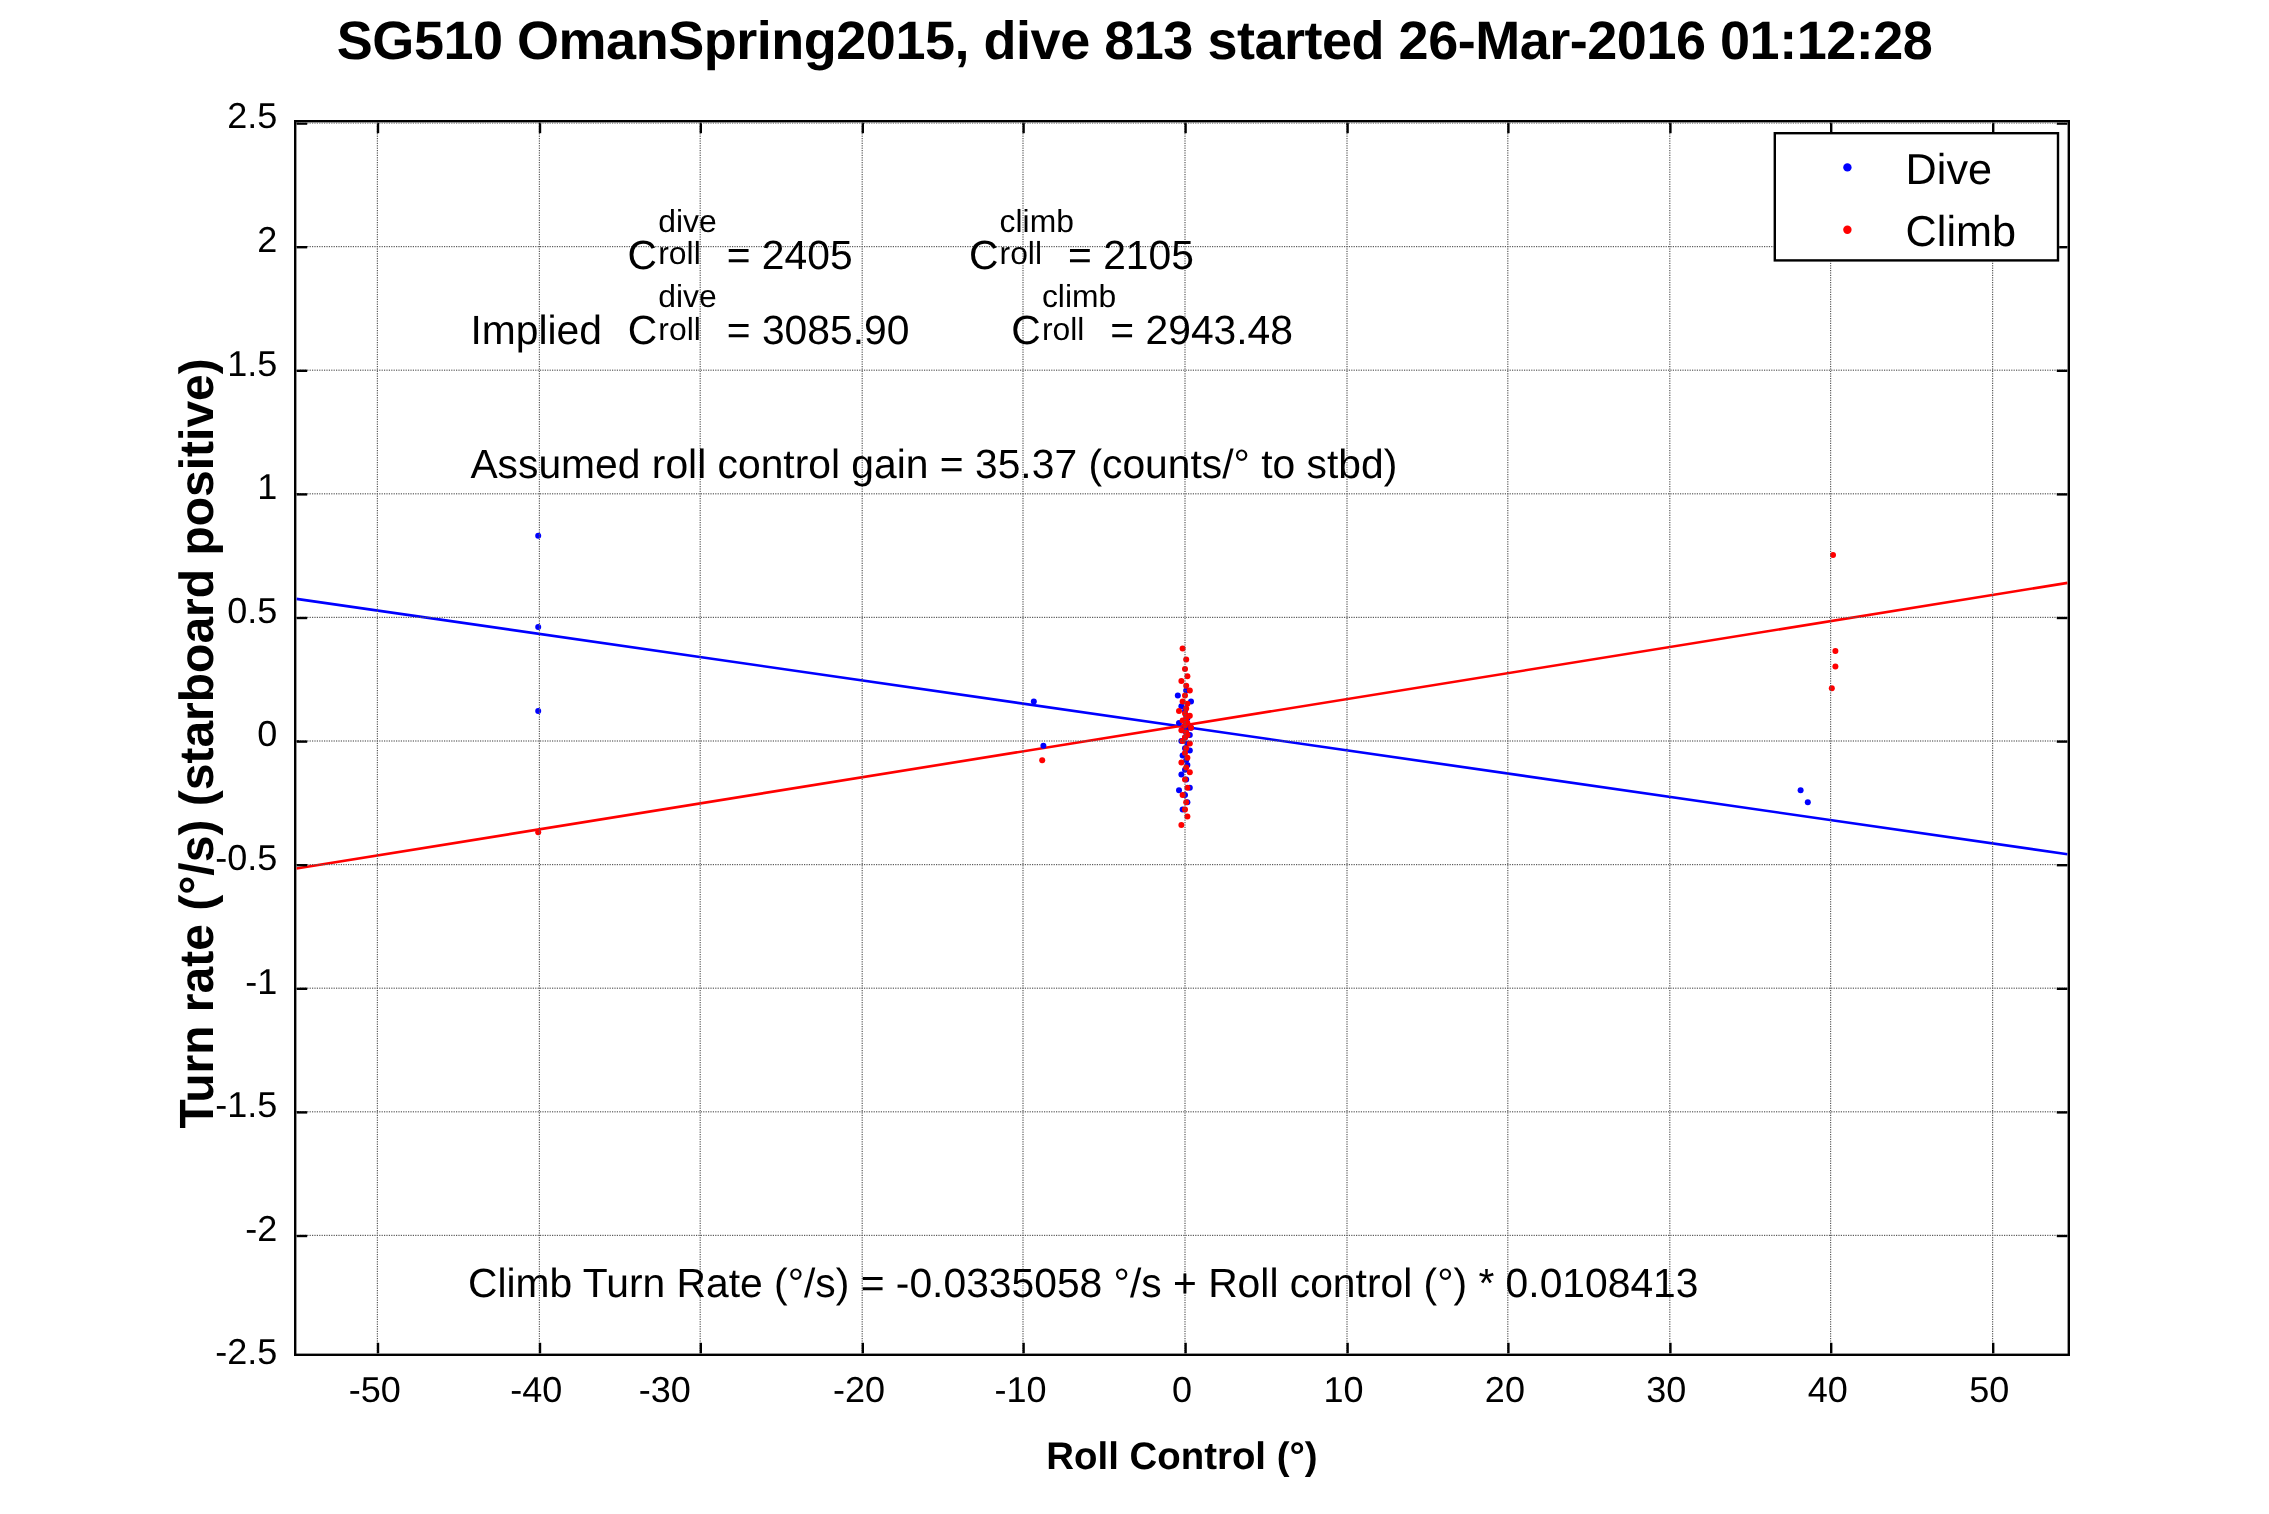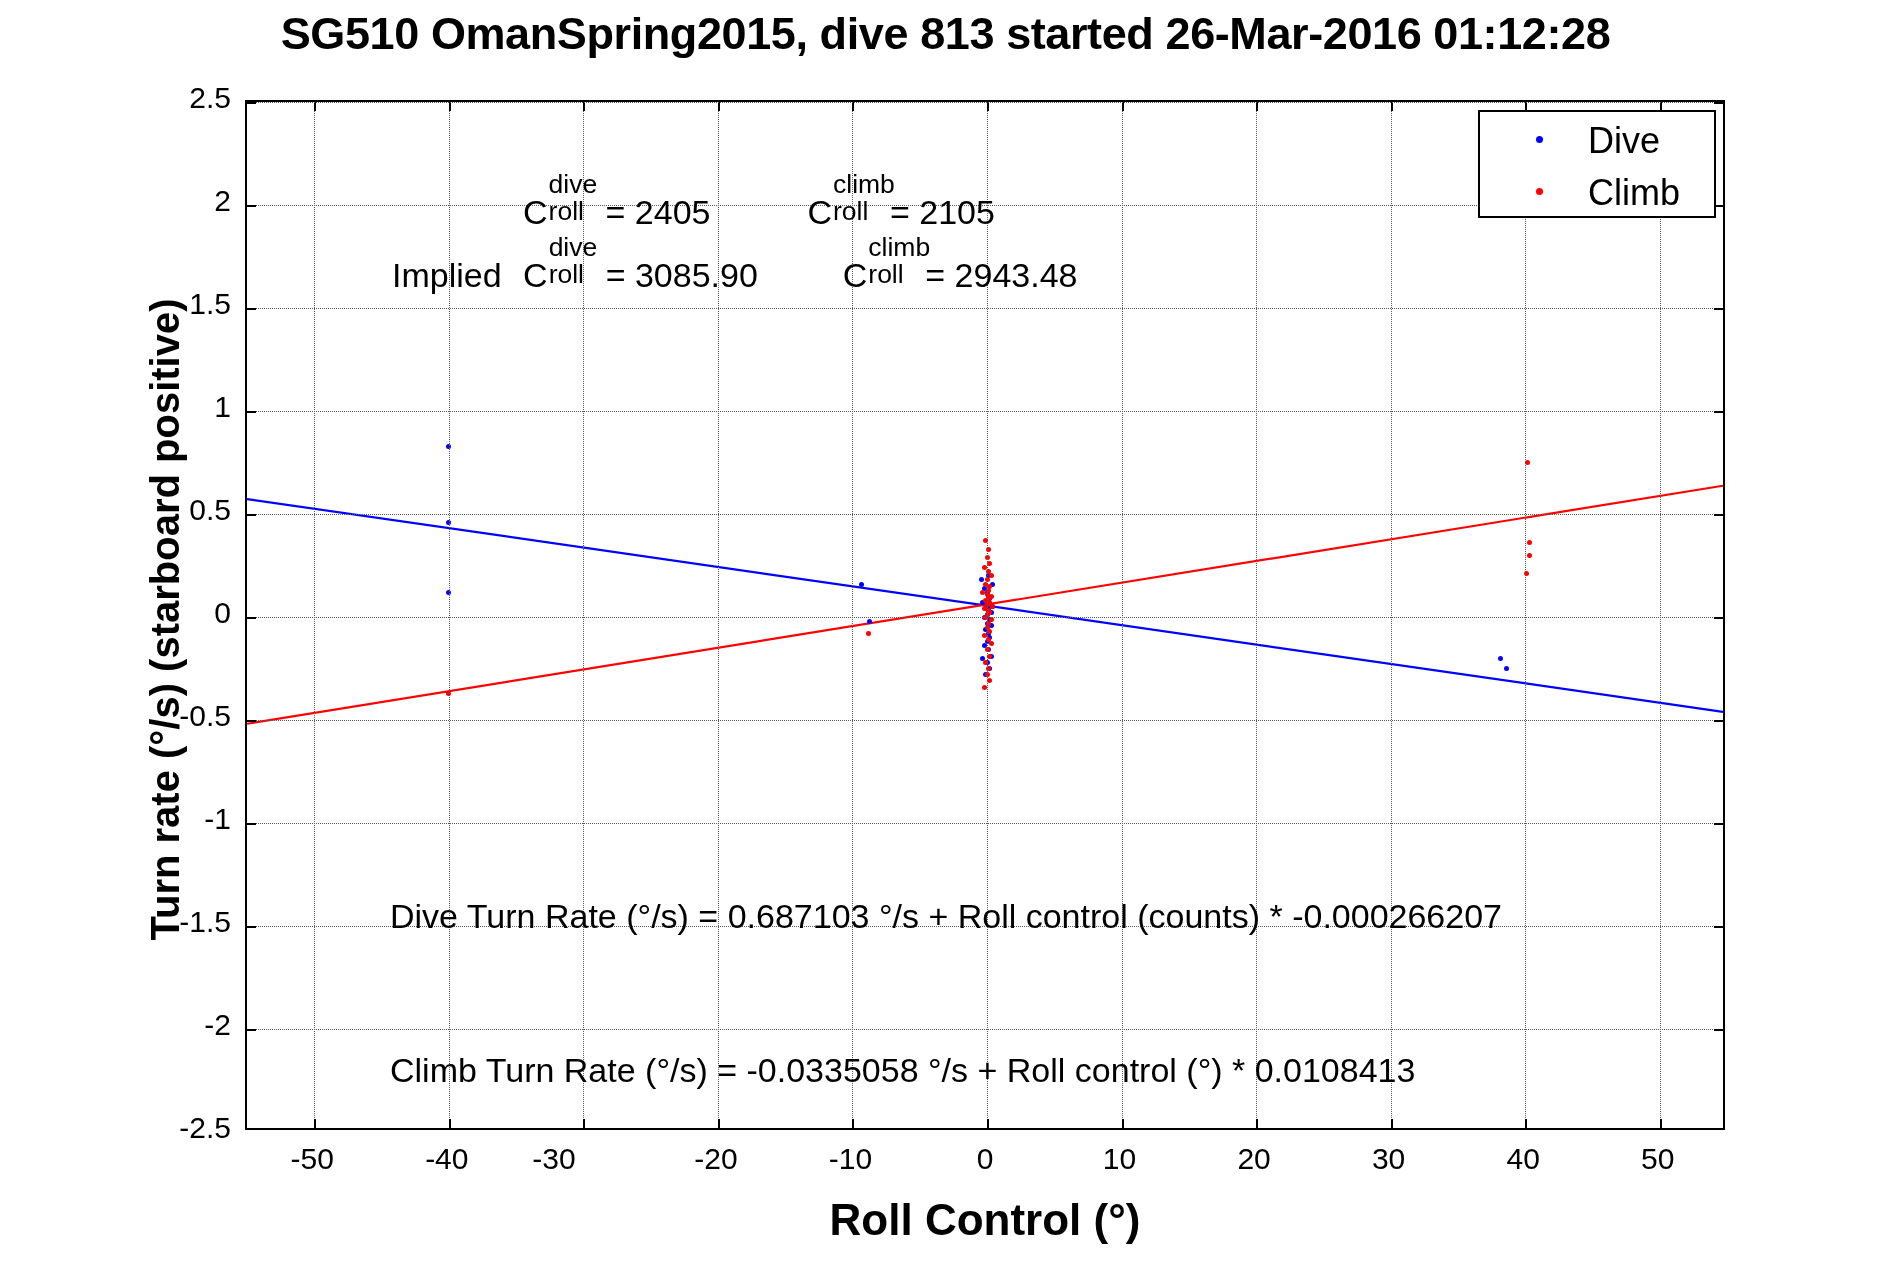--- a/index.html
+++ b/index.html
@@ -105,21 +105,21 @@
     width: 110px;
     white-space: nowrap;
   }
   
   #xlabel {
     position: absolute;
     left: 245px;
     top: 1195px;
     width: 1480px;
     text-align: center;
-    font-size: 44px;
+    font-size: 32px;
     font-weight: bold;
     white-space: nowrap;
   }
   #ylabel {
     position: absolute;
     left: -350px;
     top: 597px;
     width: 1030px;
     text-align: center;
     font-size: 40px;
@@ -414,22 +414,22 @@
     <span class="csym"><span>C</span><span class="frac"><span class="sup">climb</span><span class="sub">roll</span></span></span><span>= 2105</span>
   </div>
 
   <div class="annot" style="left:392px; top:253px;">
     <span>Implied</span>
     <span class="csym" style="margin-left:12px"><span>C</span><span class="frac"><span class="sup">dive</span><span class="sub">roll</span></span></span><span>= 3085.90</span>
     <span style="display:inline-block;width:66px"></span>
     <span class="csym"><span>C</span><span class="frac"><span class="sup">climb</span><span class="sub">roll</span></span></span><span>= 2943.48</span>
   </div>
 
-
-  <div class="eqline" style="left:390px; top:899px;">Dive Turn Rate (°/s) = 0.687103 °/s + Roll control (counts) * -0.000266207</div>
+  <div class="annot" style="left:392px; top:370px;">Assumed roll control gain = 35.37 (counts/° to stbd)</div>
+
   <div class="eqline" style="left:390px; top:1053px;">Climb Turn Rate (°/s) = -0.0335058 °/s + Roll control (°) * 0.0108413</div>
 
   <div id="legend">
     <div class="legend-row" style="top:0px;">
       <span class="legend-marker" style="background:#0000ff"></span>
       <span class="legend-label">Dive</span>
     </div>
     <div class="legend-row" style="top:52px;">
       <span class="legend-marker" style="background:#ff0000"></span>
       <span class="legend-label">Climb</span>

